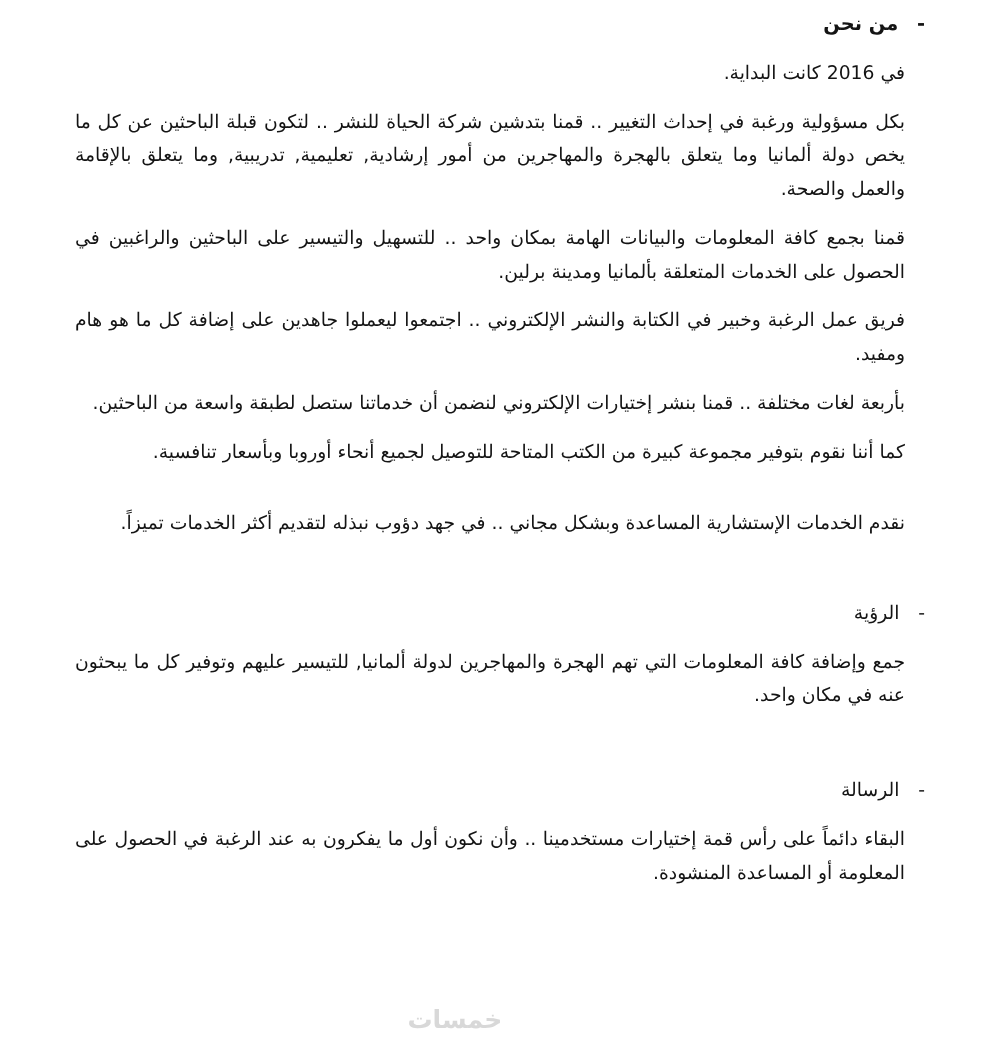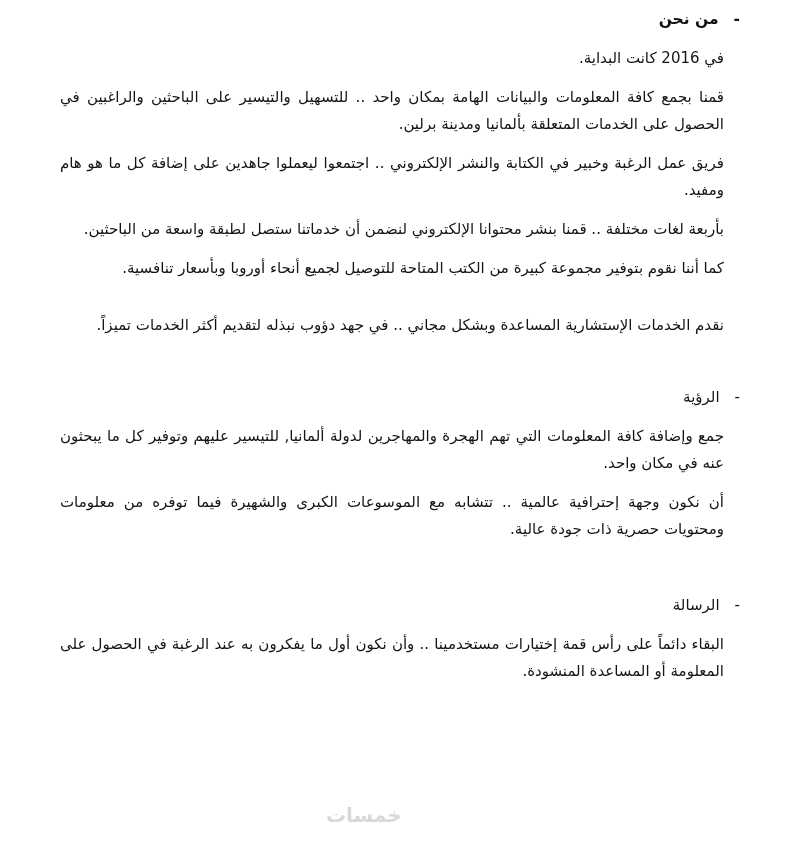--- a/index.html
+++ b/index.html
@@ -56,34 +56,34 @@
 <body>
 
 <div class="page">
 
   <section class="doc-section section-about">
     <div class="section-heading bold">
       <span class="dash">-</span>
       <span class="title">من نحن</span>
     </div>
     <p class="body-par">في 2016 كانت البداية.</p>
+    <p class="body-par">بكل مسؤولية ورغبة في إحداث التغيير .. قمنا بتدشين شركة الحياة للنشر .. لتكون قبلة الباحثين عن كل ما يخص دولة ألمانيا وما يتعلق بالهجرة والمهاجرين من أمور إرشادية, تعليمية, تدريبية, وما يتعلق بالإقامة والعمل والصحة.</p>
     <p class="body-par">قمنا بجمع كافة المعلومات والبيانات الهامة بمكان واحد .. للتسهيل والتيسير على الباحثين والراغبين في الحصول على الخدمات المتعلقة بألمانيا ومدينة برلين.</p>
     <p class="body-par">فريق عمل الرغبة وخبير في الكتابة والنشر الإلكتروني .. اجتمعوا ليعملوا جاهدين على إضافة كل ما هو هام ومفيد.</p>
-    <p class="body-par">بأربعة لغات مختلفة .. قمنا بنشر محتوانا الإلكتروني لنضمن أن خدماتنا ستصل لطبقة واسعة من الباحثين.</p>
+    <p class="body-par">بأربعة لغات مختلفة .. قمنا بنشر إختيارات الإلكتروني لنضمن أن خدماتنا ستصل لطبقة واسعة من الباحثين.</p>
     <p class="body-par">كما أننا نقوم بتوفير مجموعة كبيرة من الكتب المتاحة للتوصيل لجميع أنحاء أوروبا وبأسعار تنافسية.</p>
     <p class="body-par space-above">نقدم الخدمات الإستشارية المساعدة وبشكل مجاني .. في جهد دؤوب نبذله لتقديم أكثر الخدمات تميزاً.</p>
   </section>
 
   <section class="doc-section section-vision">
     <div class="section-heading">
       <span class="dash">-</span>
       <span class="title">الرؤية</span>
     </div>
     <p class="body-par">جمع وإضافة كافة المعلومات التي تهم الهجرة والمهاجرين لدولة ألمانيا, للتيسير عليهم وتوفير كل ما يبحثون عنه في مكان واحد.</p>
-    <p class="body-par">أن نكون وجهة إحترافية عالمية .. تتشابه مع الموسوعات الكبرى والشهيرة فيما توفره من معلومات ومحتويات حصرية ذات جودة عالية.</p>
   </section>
 
   <section class="doc-section section-mission">
     <div class="section-heading">
       <span class="dash">-</span>
       <span class="title">الرسالة</span>
     </div>
     <p class="body-par">البقاء دائماً على رأس قمة إختيارات مستخدمينا .. وأن نكون أول ما يفكرون به عند الرغبة في الحصول على المعلومة أو المساعدة المنشودة.</p>
   </section>
 

